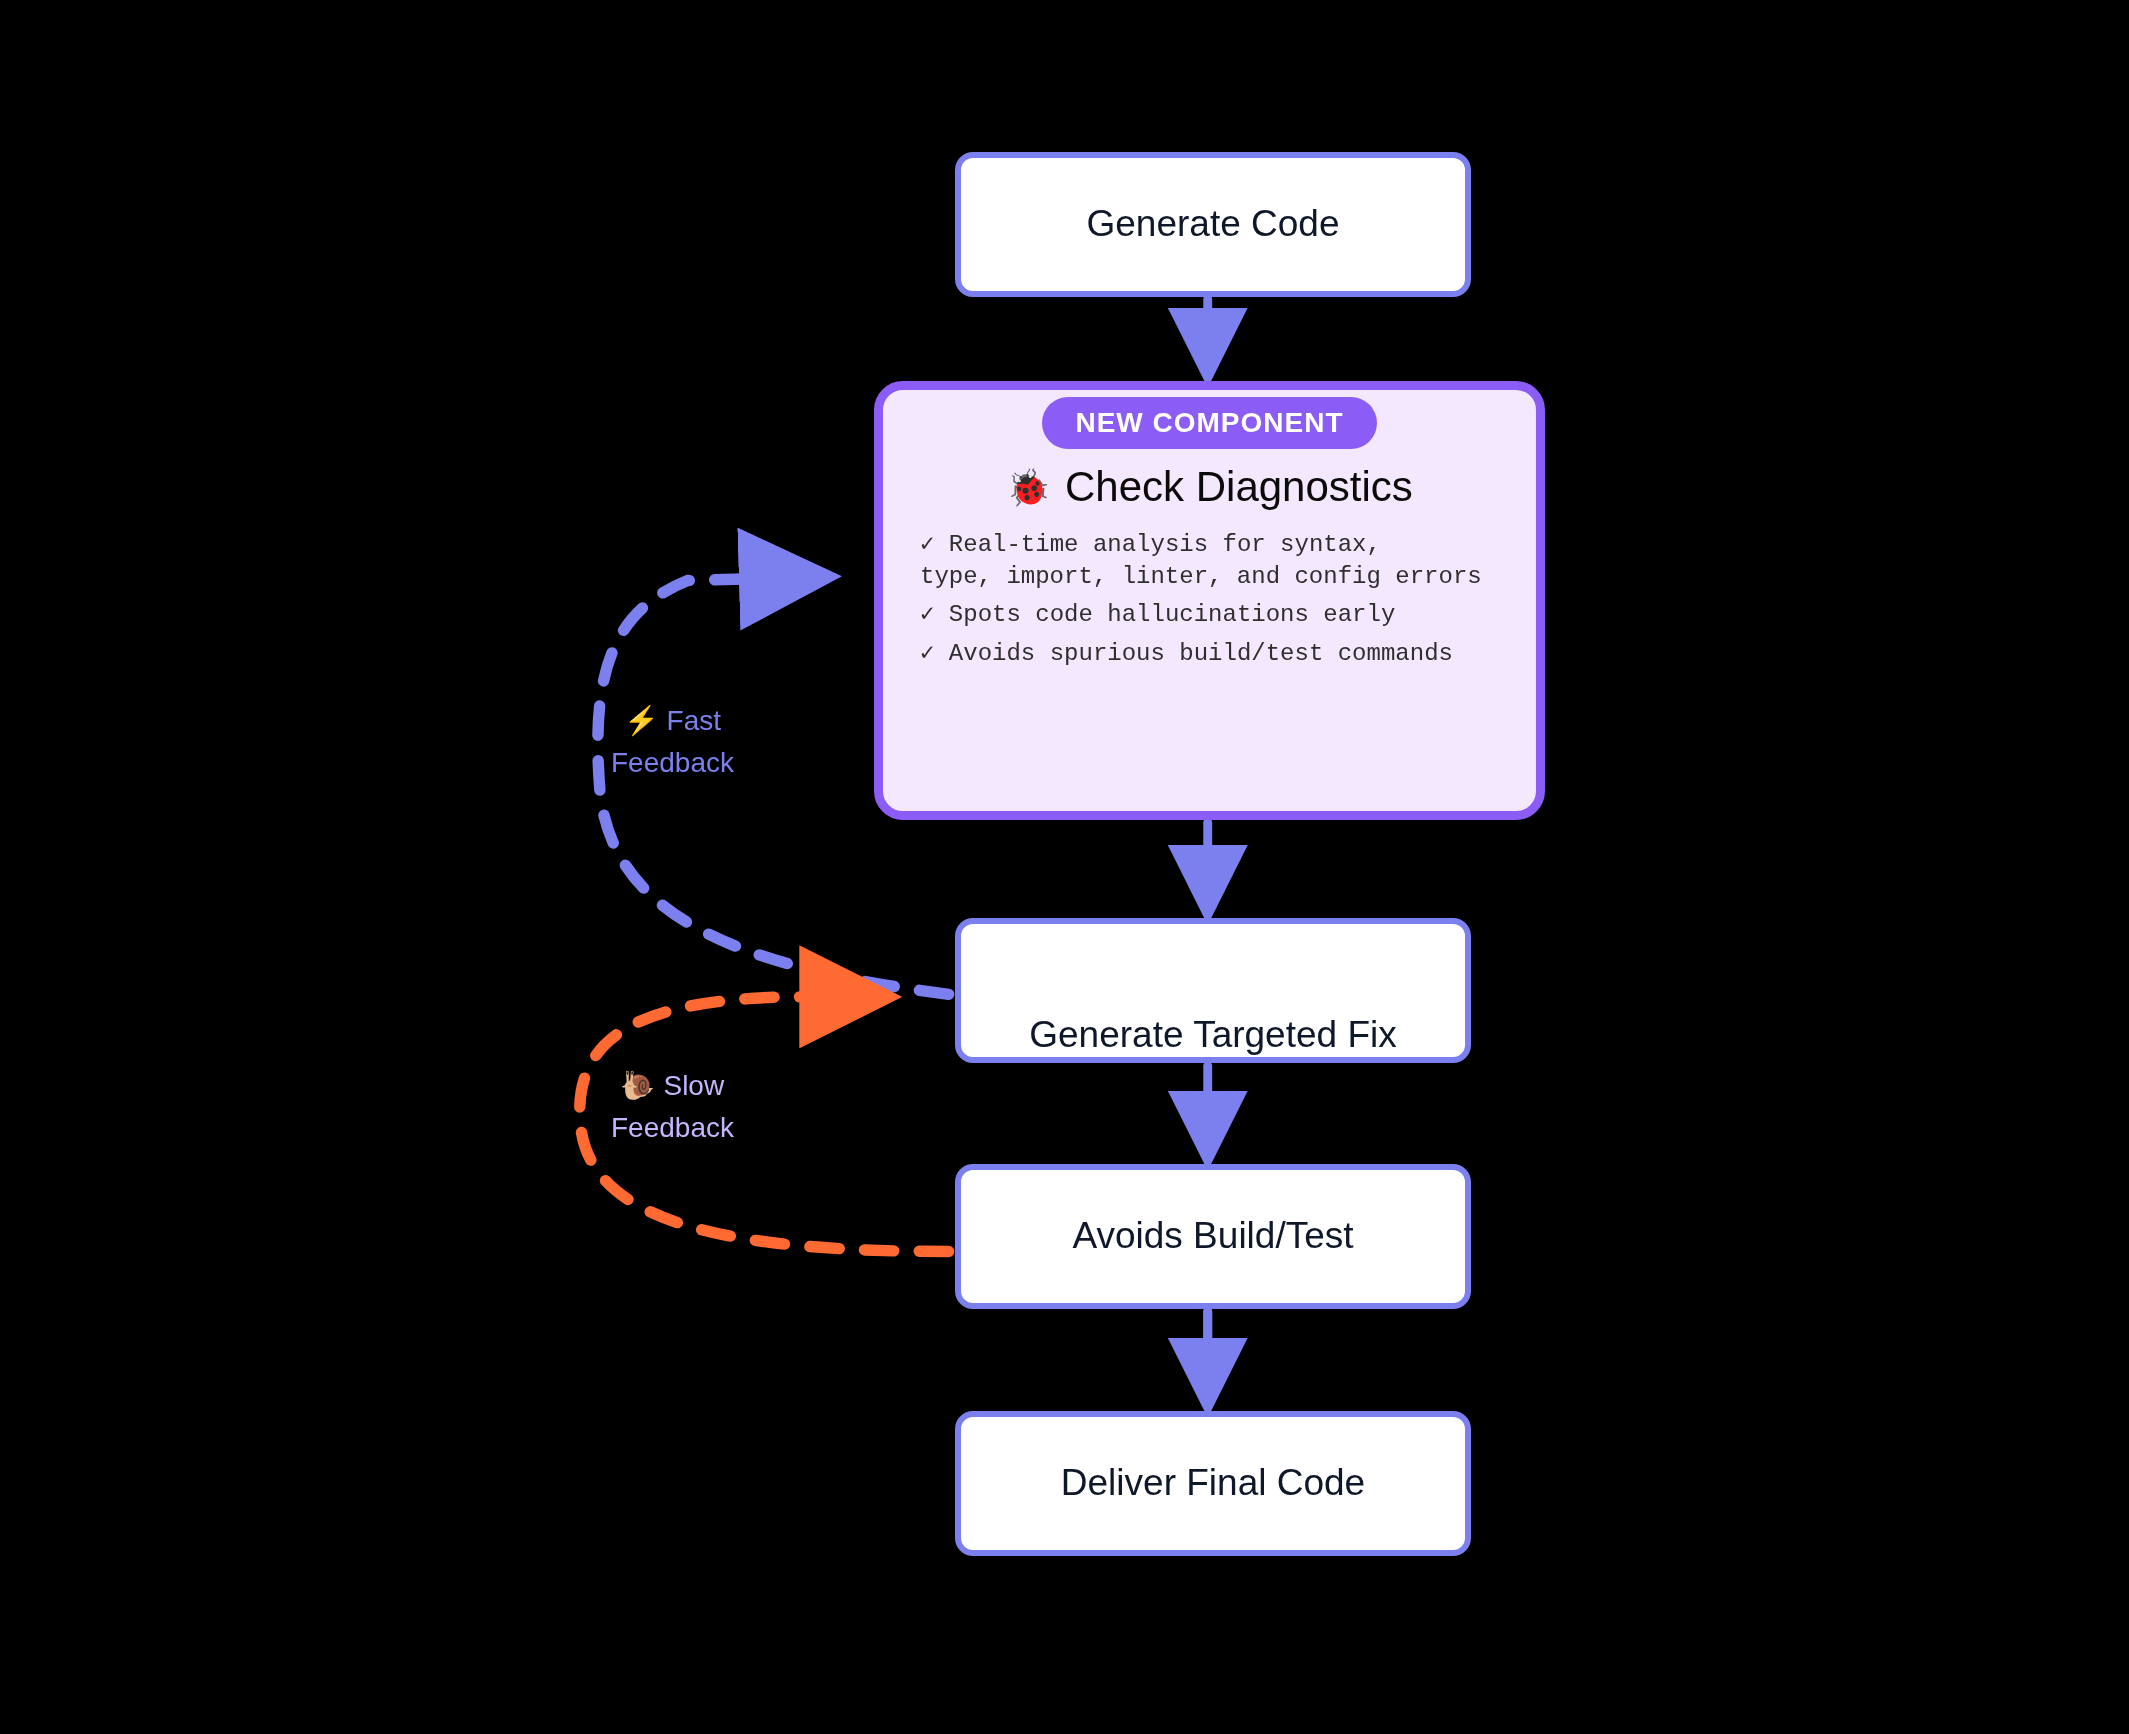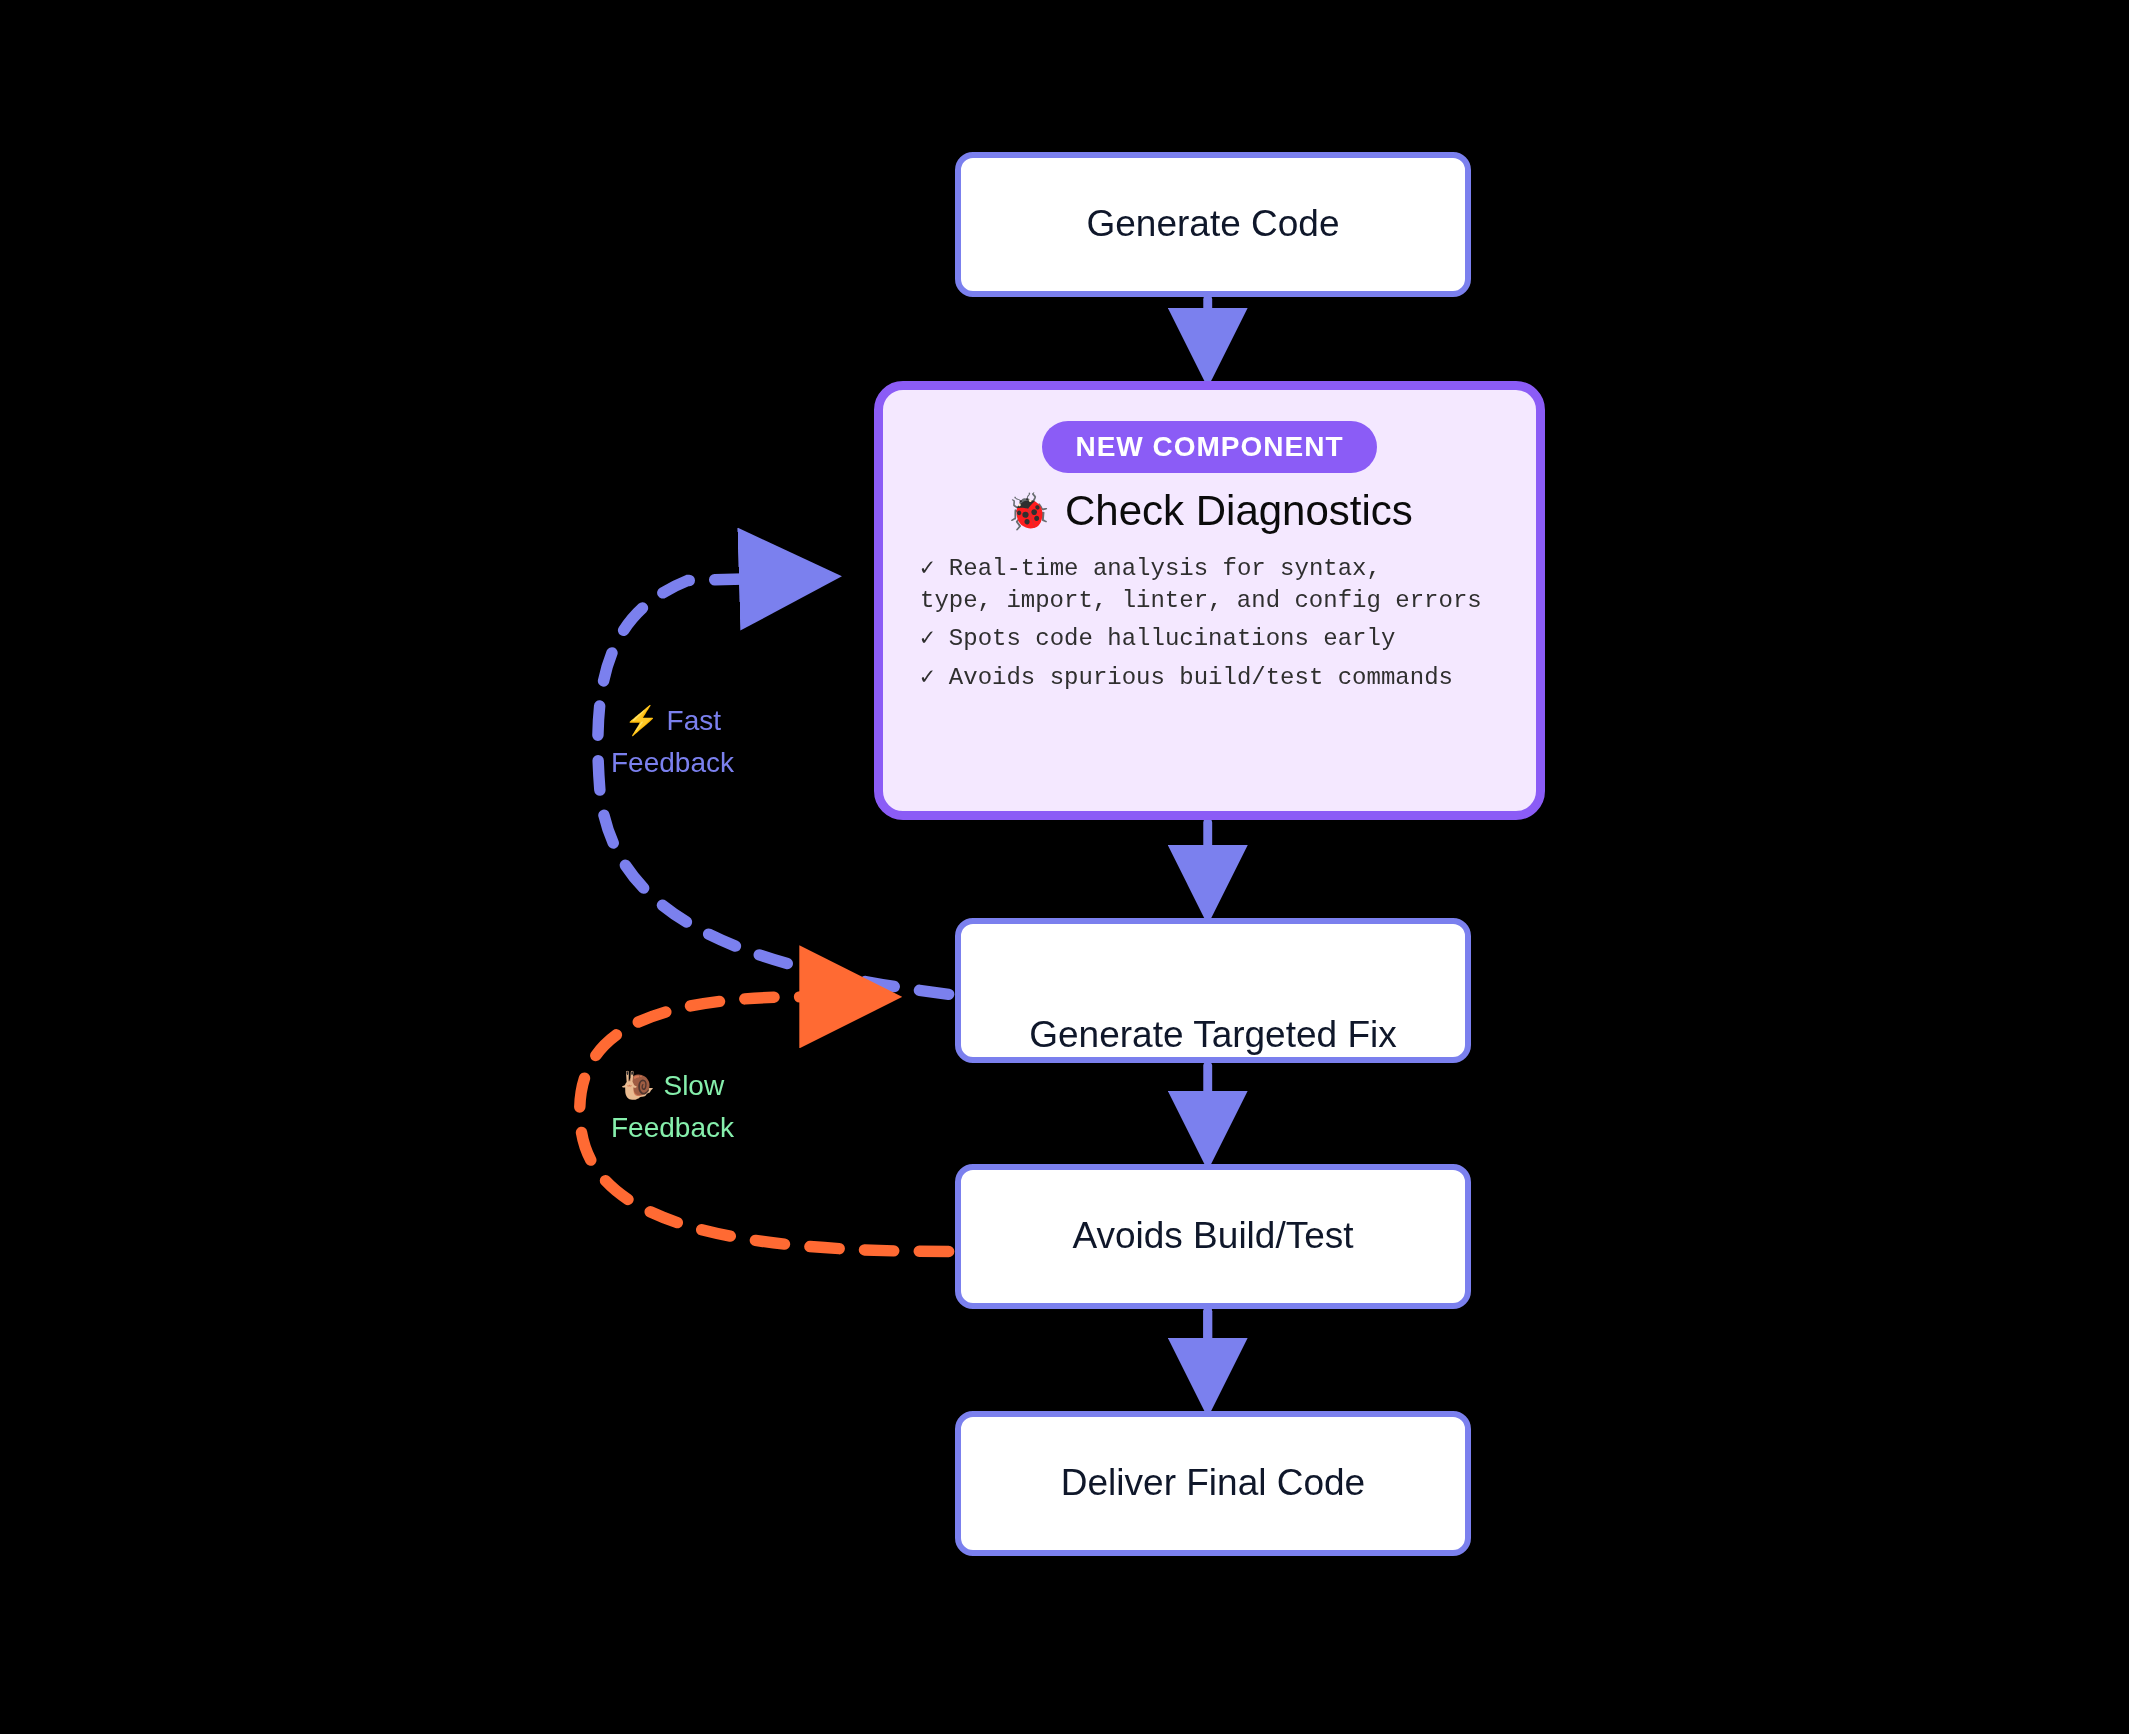--- a/index.html
+++ b/index.html
@@ -61,21 +61,21 @@
     top: 381px;
     width: 671px;
     height: 439px;
     box-sizing: border-box;
     background: #f4e8ff;
     border: 9px solid #8b5cf6;
     border-radius: 29px;
     display: flex;
     flex-direction: column;
     align-items: center;
-    padding-top: 31px;
+    padding-top: 7px;
   }
   .badge {
     background: #8b5cf6;
     color: #ffffff;
     font-size: 28px;
     font-weight: bold;
     letter-spacing: 1px;
     padding: 11.5px 33px 12.7px 33px;
     border-radius: 38px;
     font-family: "Liberation Sans", sans-serif;
@@ -117,21 +117,21 @@
     white-space: nowrap;
   }
   #label-fast-feedback {
     left: 611px;
     top: 700px;
     color: #7b80ee;
   }
   #label-slow-feedback {
     left: 611px;
     top: 1065px;
-    color: #86efac;
+    color: #c4b5fd;
   }
   .loop-label .emoji { font-size: 28px; }
   .loop-row { display: block; }
 </style>
 </head>
 <body>
 
 <div id="stage">
 
   <svg id="edges" viewBox="0 0 3344 2724" width="2129" height="1734" xmlns="http://www.w3.org/2000/svg">

